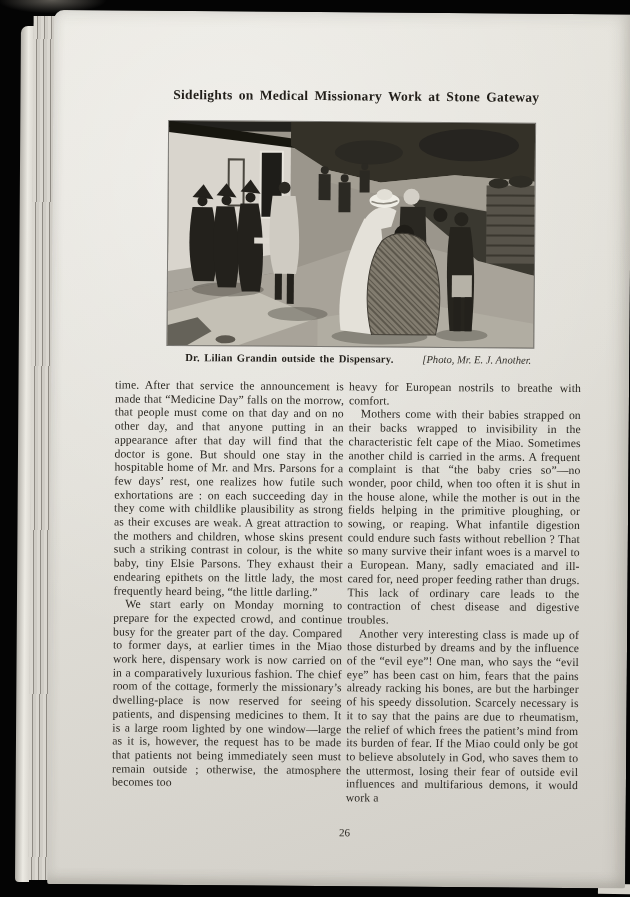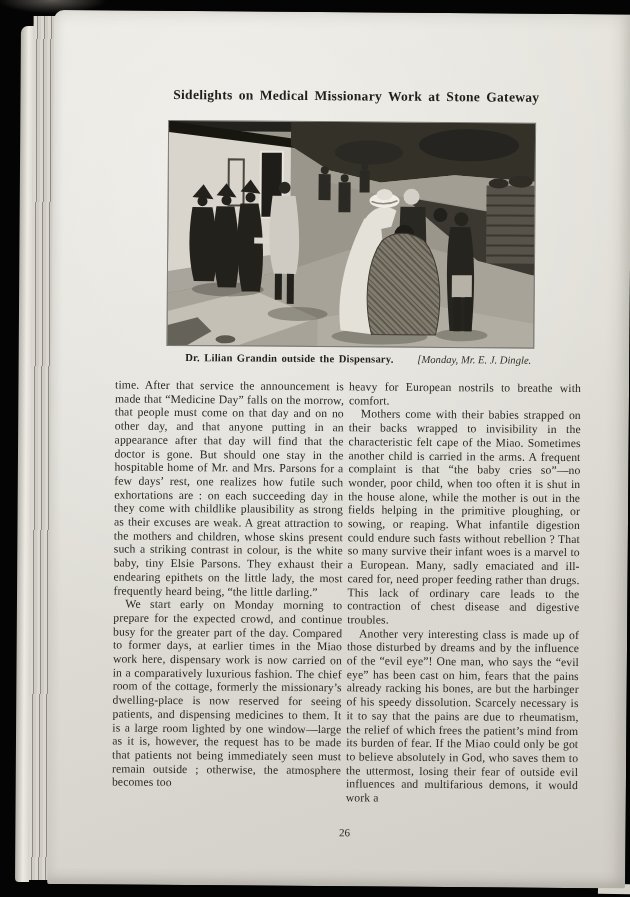--- a/index.html
+++ b/index.html
@@ -157,21 +157,21 @@
       <rect x="286" y="174" width="7" height="34" fill="#23211c"></rect>
       <rect x="297" y="174" width="7" height="34" fill="#23211c"></rect>
 
       <polygon points="0,204 30,196 44,210 20,224 0,224" fill="#4e4a42" opacity=".8"></polygon>
       <ellipse cx="58" cy="218" rx="10" ry="4" fill="#5c584f"></ellipse>
     </svg>
   </div>
 
   <div class="caption-row">
     <span class="caption-main">Dr. Lilian Grandin outside the Dispensary.</span>
-    <span class="caption-credit">[Monday, Mr. E. J. Dingle.</span>
+    <span class="caption-credit">[Photo, Mr. E. J. Another.</span>
   </div>
 
   <div class="col col-left">
     <p>time. After that service the announcement is made that “Medicine Day” falls on the morrow, that people must come on that day and on no other day, and that anyone putting in an appearance after that day will find that the doctor is gone. But should one stay in the hospitable home of Mr. and Mrs. Parsons for a few days’ rest, one realizes how futile such exhortations are : on each succeeding day in they come with childlike plausibility as strong as their excuses are weak. A great attraction to the mothers and children, whose skins present such a striking contrast in colour, is the white baby, tiny Elsie Parsons. They exhaust their endearing epithets on the little lady, the most frequently heard being, “the little darling.”</p>
     <p class="indent">We start early on Monday morning to prepare for the expected crowd, and continue busy for the greater part of the day. Compared to former days, at earlier times in the Miao work here, dispensary work is now carried on in a comparatively luxurious fashion. The chief room of the cottage, formerly the missionary’s dwelling-place is now reserved for seeing patients, and dispensing medicines to them. It is a large room lighted by one window—large as it is, however, the request has to be made that patients not being immediately seen must remain outside ; otherwise, the atmosphere becomes too</p>
   </div>
 
   <div class="col col-right">
     <p>heavy for European nostrils to breathe with comfort.</p>
     <p class="indent">Mothers come with their babies strapped on their backs wrapped to invisibility in the characteristic felt cape of the Miao. Sometimes another child is carried in the arms. A frequent complaint is that “the baby cries so”—no wonder, poor child, when too often it is shut in the house alone, while the mother is out in the fields helping in the primitive ploughing, or sowing, or reaping. What infantile digestion could endure such fasts without rebellion ? That so many survive their infant woes is a marvel to a European. Many, sadly emaciated and ill-cared for, need proper feeding rather than drugs. This lack of ordinary care leads to the contraction of chest disease and digestive troubles.</p>

